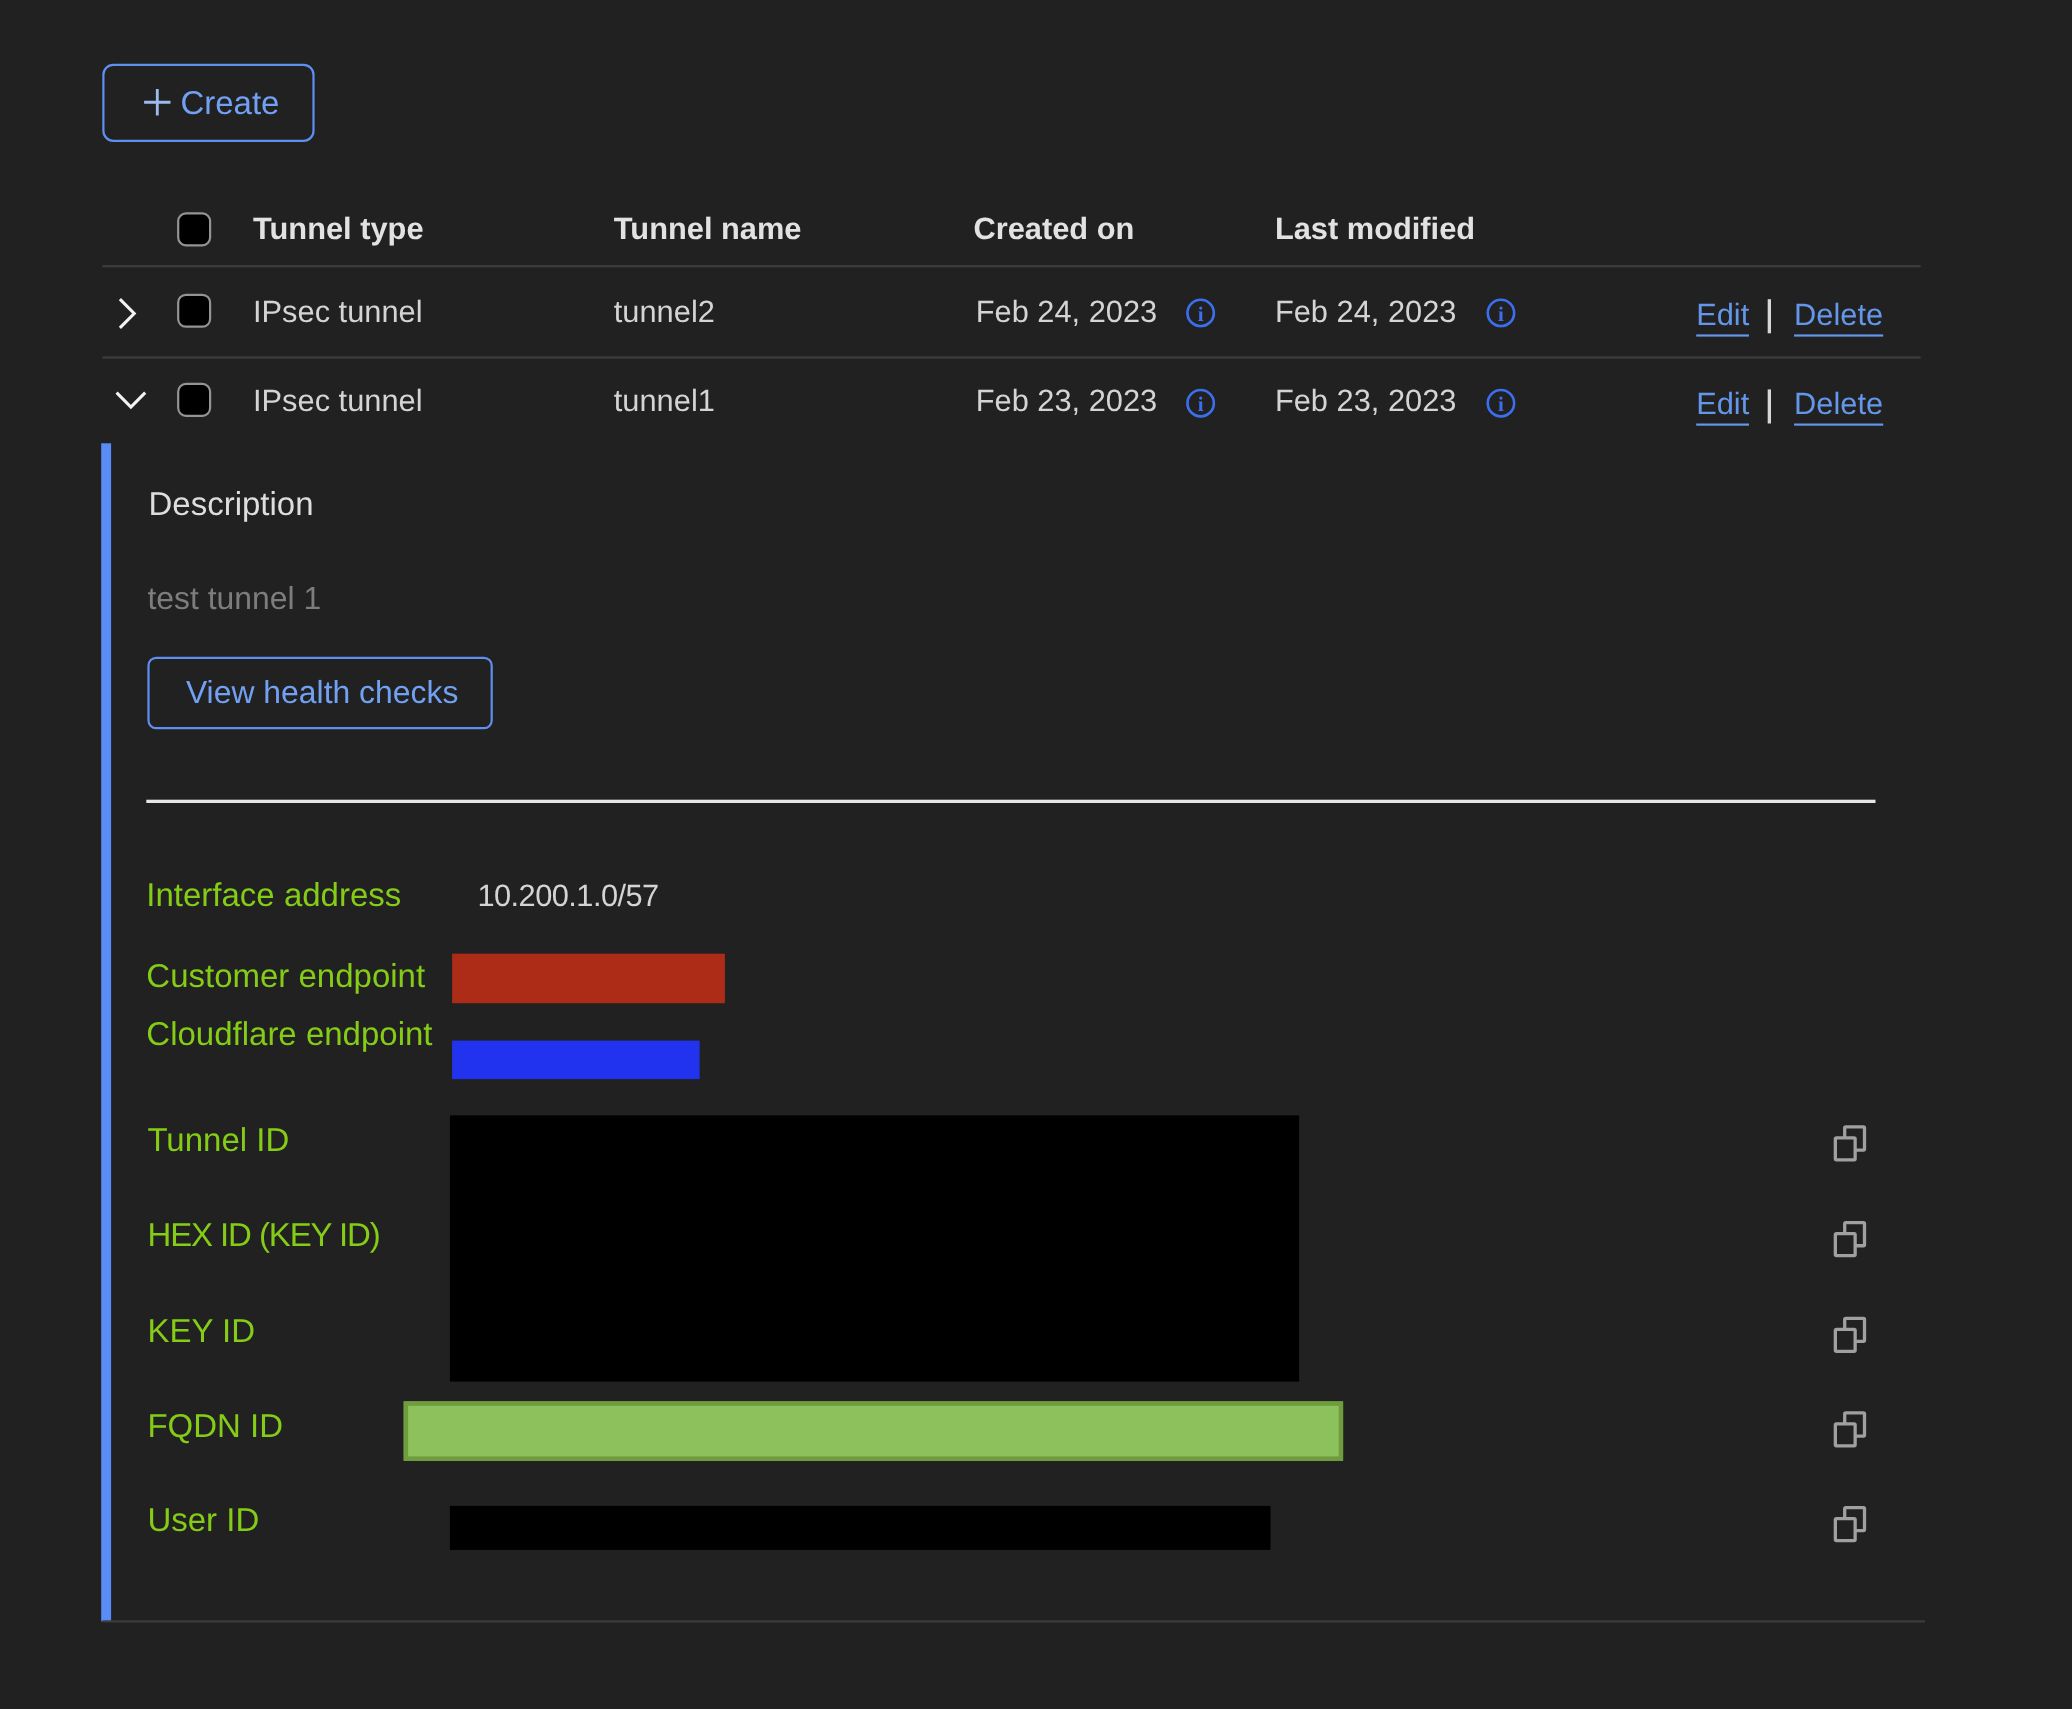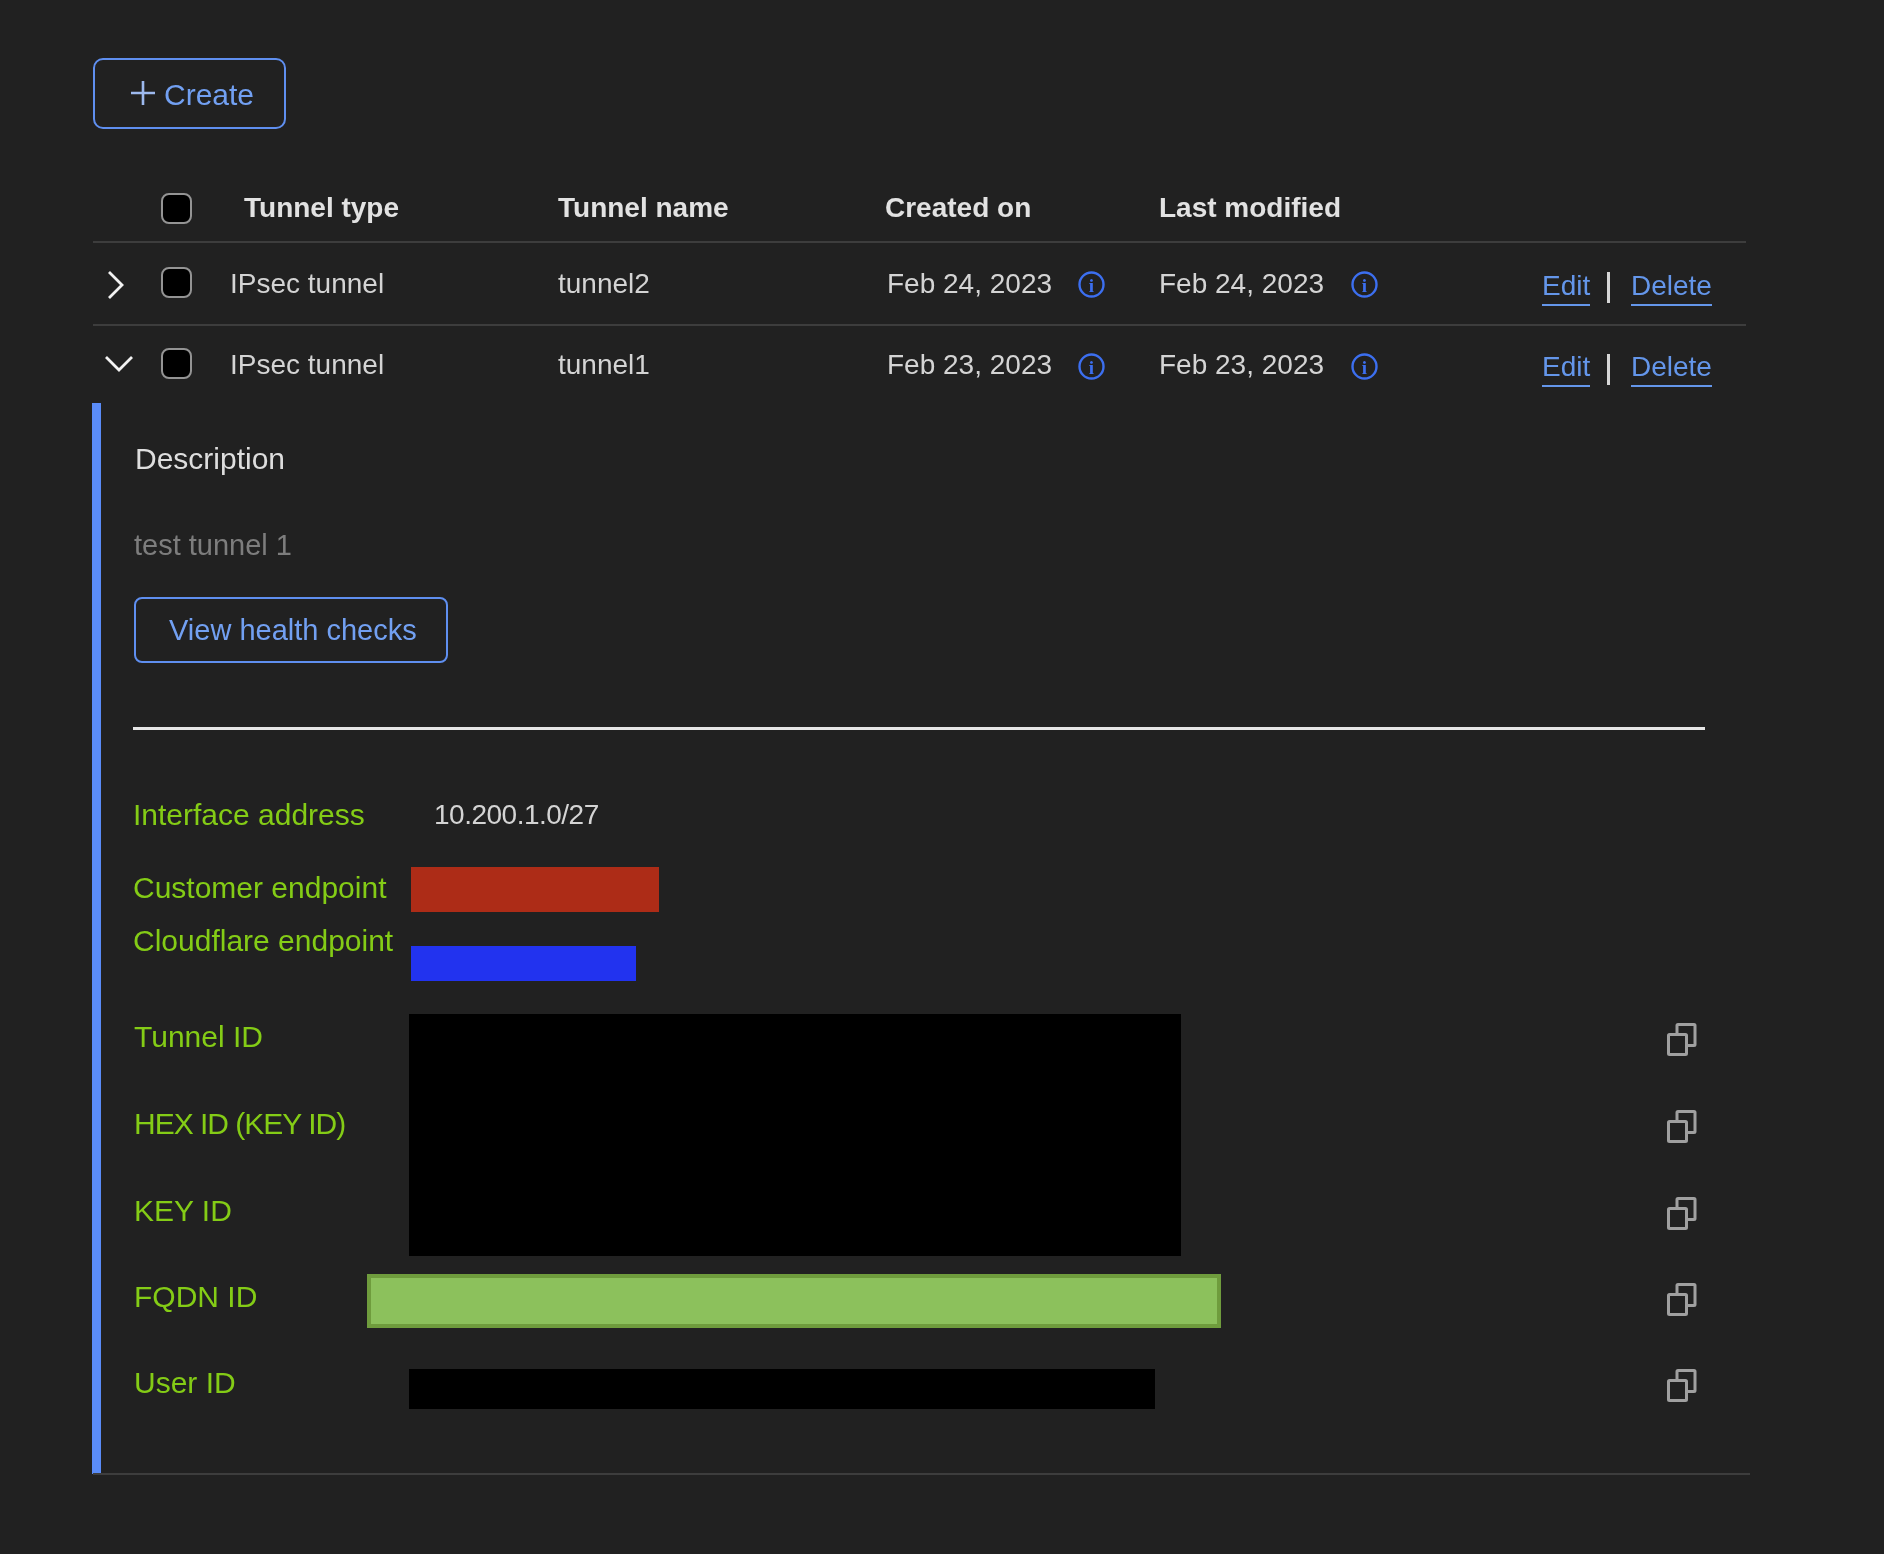--- a/index.html
+++ b/index.html
@@ -16,21 +16,21 @@
 <body>
 
 <div class="abs" style="left:93px; top:58px; width:193px; height:71px; border:2px solid #5f8ff0; border-radius:10px;">
   <svg class="abs" style="left:34px; top:19px;" width="28" height="28" viewBox="0 0 28 28">
     <path d="M14 2 V26 M2 14 H26" stroke="#9db9ee" stroke-width="2.6" fill="none"></path>
   </svg>
   <div class="abs" style="left:69px; top:20px; font-size:30px; color:#72a0f2; line-height:1;">Create</div>
 </div>
 
 <div class="abs" style="left:161px; top:193px; width:31px; height:31px; background:#000; border:2px solid #949494; border-radius:8px;"></div>
-<div class="abs hdr" style="left:230px; top:194px;margin-left:14px;">Tunnel type</div>
+<div class="abs hdr" style="left:230px; top:194px;">Tunnel type</div>
 <div class="abs hdr" style="left:558px; top:194px;">Tunnel name</div>
 <div class="abs hdr" style="left:885px; top:194px;">Created on</div>
 <div class="abs hdr" style="left:1159px; top:194px;">Last modified</div>
 <div class="hline" style="left:93px; top:241px; width:1653px;"></div>
 
 <svg class="abs" style="left:106px; top:270px;" width="20" height="30" viewBox="0 0 20 30">
   <path d="M3 2 L16 15 L3 28" stroke="#f2f2f2" stroke-width="2.8" fill="none"></path>
 </svg>
 <div class="abs" style="left:161px; top:267px; width:31px; height:31px; background:#000; border:2px solid #949494; border-radius:8px;"></div>
 <div class="abs t28" style="left:230px; top:270px;">IPsec tunnel</div>
@@ -74,21 +74,21 @@
 
 <div class="abs t30" style="left:135px; top:444px; color:#dedede;">Description</div>
 <div class="abs" style="left:134px; top:531px; font-size:29px; color:#7d7d7d; line-height:1;">test tunnel 1</div>
 
 <div class="abs" style="left:134px; top:597px; width:314px; height:66px; border:2px solid #5f8ff0; border-radius:8px;"></div>
 <div class="abs" style="left:169px; top:616px; font-size:29px; color:#72a0f2; line-height:1;">View health checks</div>
 
 <div class="abs" style="left:133px; top:727px; width:1572px; height:3px; background:#e6e6e6;"></div>
 
 <div class="abs t30" style="left:133px; top:800px;">Interface address</div>
-<div class="abs" style="left:434px; top:801px; font-size:28px; color:#d4d4d4; letter-spacing:-0.5px; line-height:1;">10.200.1.0/27</div>
+<div class="abs" style="left:434px; top:801px; font-size:28px; color:#d4d4d4; letter-spacing:-0.5px; line-height:1;">10.200.1.0/57</div>
 
 <div class="abs t30" style="left:133px; top:873px;text-align:center;">Customer endpoint</div>
 <div class="abs" style="left:411px; top:867px; width:248px; height:45px; background:#ad2c17;"></div>
 
 <div class="abs t30" style="left:133px; top:910px;margin-top:16px;">Cloudflare endpoint</div>
 <div class="abs" style="left:411px; top:946px; width:225px; height:35px; background:#2233ef;"></div>
 
 <div class="abs" style="left:409px; top:1014px; width:772px; height:242px; background:#000;"></div>
 <div class="abs t30" style="left:134px; top:1022px;">Tunnel ID</div>
 <div class="abs t30" style="left:134px; top:1109px; letter-spacing:-1px;text-align:right;">HEX ID (KEY ID)</div>

